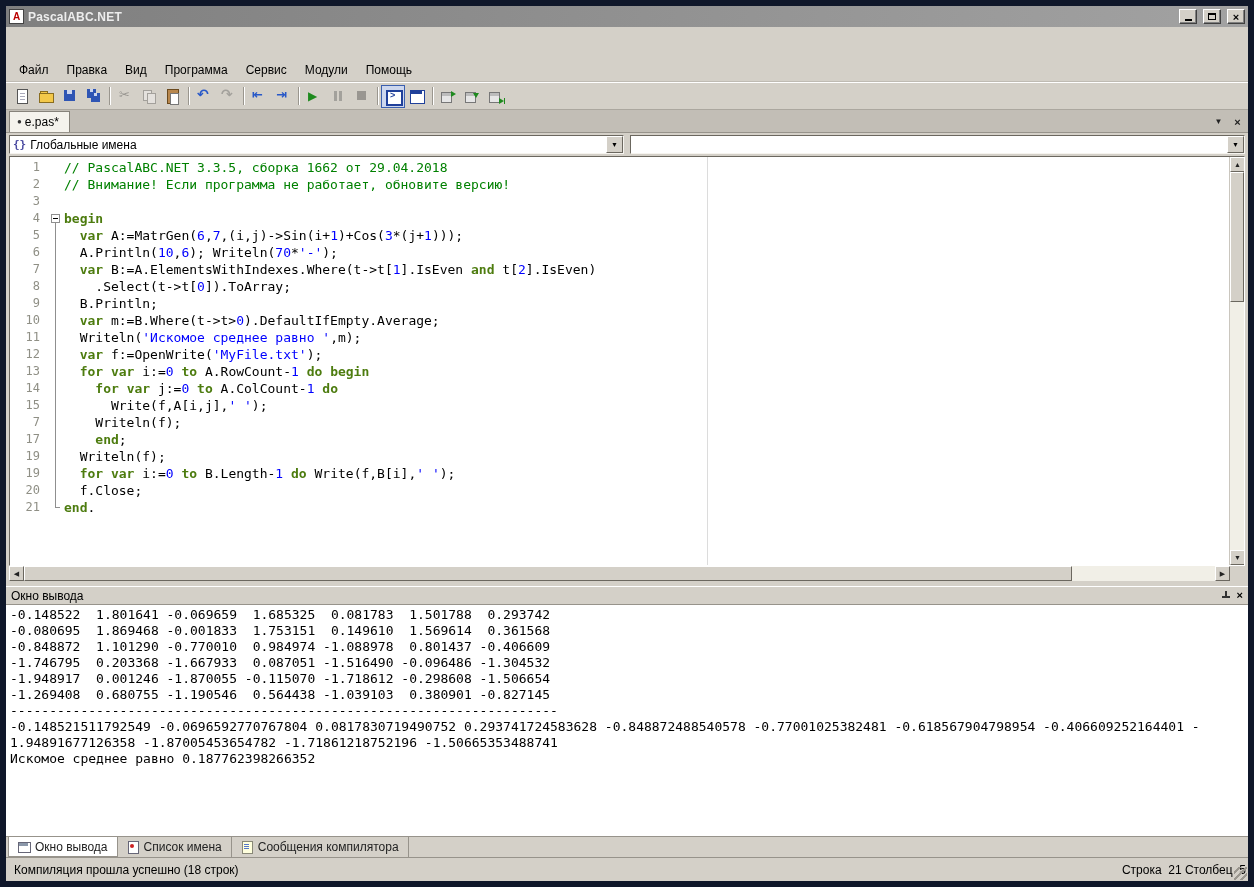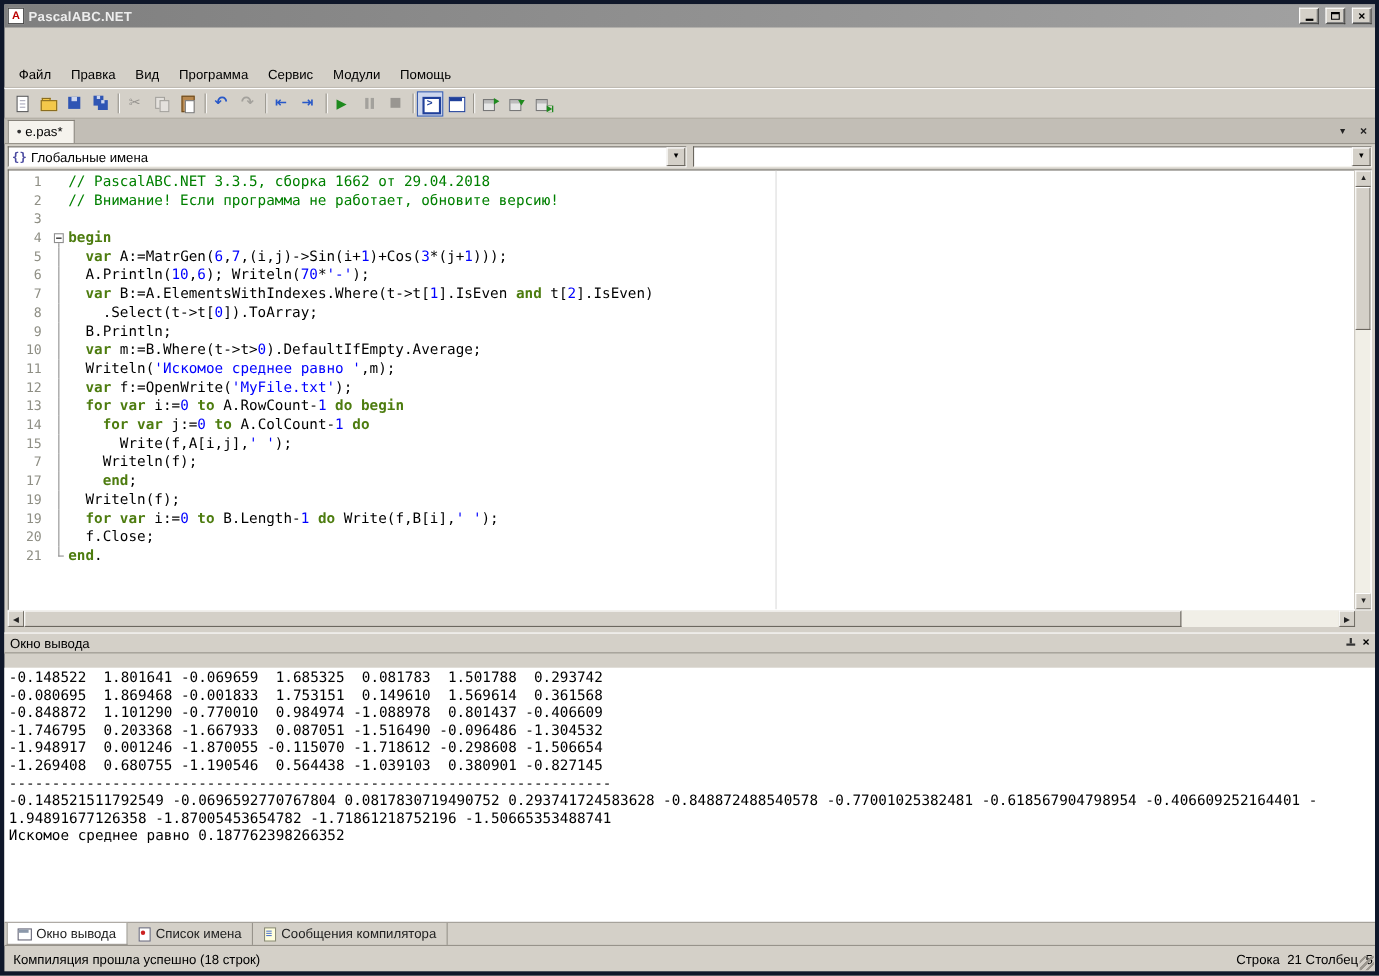--- a/index.html
+++ b/index.html
@@ -1,19 +1,19 @@
 <!DOCTYPE html>
 <html><head>
 <meta charset="utf-8">
 <style>
   html,body{margin:0;padding:0;width:1254px;height:887px;overflow:hidden;background:#555;}
   *{box-sizing:border-box;}
   .window{
     width:1254px;height:887px;display:flex;flex-direction:column;
-    border:4px solid #0f172a;background:#d4d0c8;color:#000;
+    border:6px solid #0f172a;background:#d4d0c8;color:#000;
     font-family:"Liberation Sans","DejaVu Sans",sans-serif;font-size:12px;
   }
   
   .titlebar{height:21px;flex:none;display:flex;align-items:center;gap:4px;
     background:linear-gradient(to right,#7f7f7f,#a2a2a2);padding:0 3px;}
   .app-icon{width:15px;height:15px;background:#fff;border:1px solid #444;position:relative;flex:none;}
   .app-icon::before{content:"A";position:absolute;left:3px;top:0;font-size:10px;font-weight:bold;color:#b00;line-height:13px;}
   .title-text{color:#ededed;font-weight:bold;flex:1;letter-spacing:.2px;}
   .tbtn{width:18px;height:15px;flex:none;background:#d4d0c8;display:flex;align-items:center;justify-content:center;
     border:1px solid;border-color:#fff #404040 #404040 #fff;box-shadow:inset -1px -1px 0 #808080;margin-left:2px;}
@@ -104,21 +104,21 @@
   .corner{width:15px;flex:none;background:#d4d0c8;}
   .splitter{height:5px;flex:none;}
   
   .outheader{height:19px;flex:none;display:flex;align-items:center;padding:0 5px;background:#d4d0c8;
     border-top:1px solid #fff;border-bottom:1px solid #97938b;}
   .outheader-right{margin-left:auto;display:flex;align-items:center;gap:6px;}
   .pin-icon{position:relative;width:10px;height:11px;display:block;}
   .pin-icon::before{content:"";position:absolute;left:4px;top:1px;width:2px;height:5px;background:#333;}
   .pin-icon::after{content:"";position:absolute;left:1px;top:6px;width:8px;height:2px;background:#333;box-shadow:3px 3px 0 -1px #333;}
   .out-close{font-size:11px;font-weight:bold;line-height:11px;}
-  .outbody{height:232px;flex:none;background:#fff;border-bottom:1px solid #97938b;padding:2px 4px;overflow:hidden;margin-top:13px;}
+  .outbody{height:232px;flex:none;background:#fff;border-bottom:1px solid #97938b;padding:2px 4px;overflow:hidden;}
   .out-line{white-space:pre;font-family:"DejaVu Sans Mono","Liberation Mono",monospace;font-size:13px;line-height:16px;height:16px;}
   
   .btabs{height:21px;flex:none;display:flex;align-items:stretch;background:#d4d0c8;padding-left:2px;border-bottom:1px solid #97938b;}
   .btab{display:flex;align-items:center;gap:4px;padding:0 9px;border-right:1px solid #97938b;color:#222;}
   .btab.active{background:#fff;border:1px solid #97938b;border-top:none;font-weight:normal;}
   .bti{position:relative;width:13px;height:12px;display:inline-block;flex:none;}
   .output-tab-icon::before{content:"";position:absolute;left:0;top:1px;width:11px;height:9px;background:#fff;border:1px solid #667;}
   .output-tab-icon::after{content:"";position:absolute;left:1px;top:2px;width:9px;height:3px;background:#8b98aa;}
   .error-list-icon::before{content:"";position:absolute;left:1px;top:0;width:9px;height:11px;background:#fff;border:1px solid #667;}
   .error-list-icon::after{content:"";position:absolute;left:3px;top:3px;width:4px;height:4px;background:#c22;border-radius:50%;}

